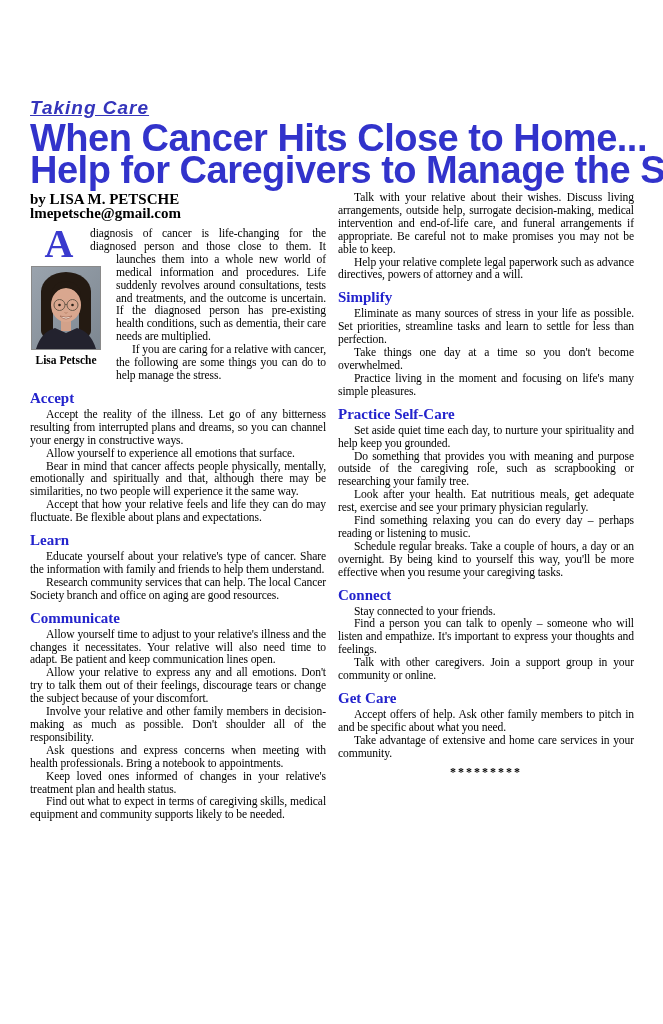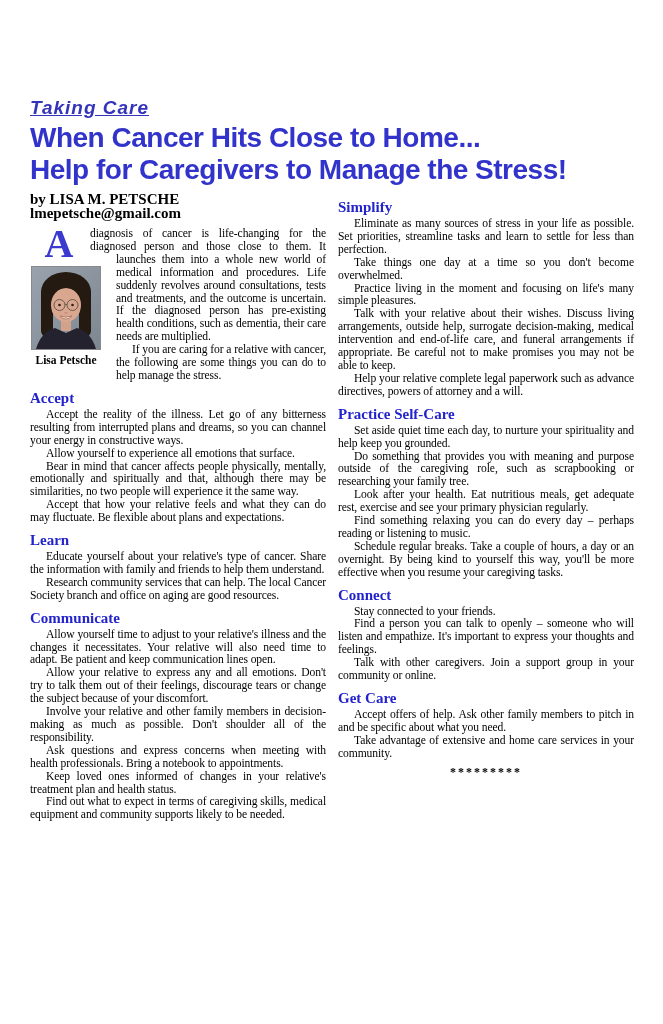--- a/index.html
+++ b/index.html
@@ -19,21 +19,21 @@
     font-weight:700;font-style:italic;
     font-size:19px;line-height:21px;
     letter-spacing:1px;
     color:#3434bb;
     text-decoration:underline;
     margin:0 0 4px 0;
   }
   .title{
     font-family:"Liberation Sans",sans-serif;
     font-weight:700;
-    font-size:28px;line-height:32px;
+    font-size:38px;line-height:32px;
     letter-spacing:-0.5px;
     color:#3233cb;
     margin:0 0 6px 0;
     white-space:nowrap;
   }
   
   .columns{display:flex;gap:12px;}
   .col{width:296px;box-sizing:border-box;}
   .byline{font-weight:700;font-size:15px;line-height:14px;margin:0 0 8px 0;}
   .byline div{margin:0;}
@@ -151,21 +151,21 @@
         </aside>
         <p class="body">diagnosis of cancer is life-changing for the diagnosed person and those close to them. It launches them into a whole new world of medical information and procedures. Life suddenly revolves around consultations, tests and treatments, and the outcome is uncertain. If the diagnosed person has pre-existing health conditions, such as dementia, their care needs are multiplied.</p>
         <p class="body indented">If you are caring for a relative with cancer, the following are some things you can do to help manage the stress.</p>
       </div>
 
       <section>
         <h2 class="sec">Accept</h2>
         <p class="body">Accept the reality of the illness. Let go of any bitterness resulting from interrupted plans and dreams, so you can channel your energy in constructive ways.</p>
         <p class="body">Allow yourself to experience all emotions that surface.</p>
         <p class="body">Bear in mind that cancer affects people physically, mentally, emotionally and spiritually and that, although there may be similarities, no two people will experience it the same way.</p>
-        <p class="body">Accept that how your relative feels and what they can do may fluctuate. Be flexible about plans and expectations.</p>
+        <p class="body">Accept that how your relative feels and life they can do may fluctuate. Be flexible about plans and expectations.</p>
       </section>
 
       <section>
         <h2 class="sec">Learn</h2>
         <p class="body">Educate yourself about your relative's type of cancer. Share the information with family and friends to help them understand.</p>
         <p class="body">Research community services that can help. The local Cancer Society branch and office on aging are good resources.</p>
       </section>
 
       <section>
         <h2 class="sec">Communicate</h2>
@@ -178,29 +178,29 @@
 
       <section>
         <p class="body">Find out what to expect in terms of caregiving skills, medical equipment and community supports likely to be needed.</p>
       </section>
 
     </div>
 
     <div class="col">
 
       <section>
+        <p class="body">Talk with your relative about their wishes. Discuss living arrangements, outside help, surrogate decision-making, medical intervention and end-of-life care, and funeral arrangements if appropriate. Be careful not to make promises you may not be able to keep.</p>
+        <p class="body">Help your relative complete legal paperwork such as advance directives, powers of attorney and a will.</p>
+      </section>
+
+      <section>
         <h2 class="sec">Simplify</h2>
         <p class="body">Eliminate as many sources of stress in your life as possible. Set priorities, streamline tasks and learn to settle for less than perfection.</p>
         <p class="body">Take things one day at a time so you don't become overwhelmed.</p>
         <p class="body">Practice living in the moment and focusing on life's many simple pleasures.</p>
-      </section>
-
-      <section>
-        <p class="body">Talk with your relative about their wishes. Discuss living arrangements, outside help, surrogate decision-making, medical intervention and end-of-life care, and funeral arrangements if appropriate. Be careful not to make promises you may not be able to keep.</p>
-        <p class="body">Help your relative complete legal paperwork such as advance directives, powers of attorney and a will.</p>
       </section>
 
       <section>
         <h2 class="sec">Practice Self-Care</h2>
         <p class="body">Set aside quiet time each day, to nurture your spirituality and help keep you grounded.</p>
         <p class="body">Do something that provides you with meaning and purpose outside of the caregiving role, such as scrapbooking or researching your family tree.</p>
         <p class="body">Look after your health. Eat nutritious meals, get adequate rest, exercise and see your primary physician regularly.</p>
         <p class="body">Find something relaxing you can do every day – perhaps reading or listening to music.</p>
         <p class="body">Schedule regular breaks. Take a couple of hours, a day or an overnight. By being kind to yourself this way, you'll be more effective when you resume your caregiving tasks.</p>
       </section>

